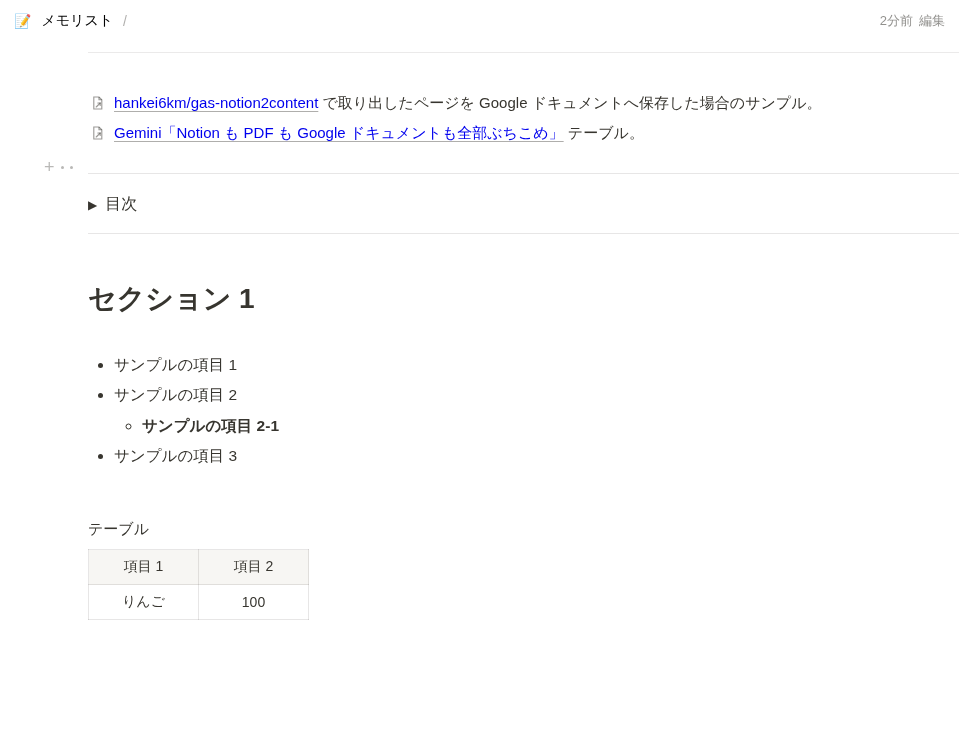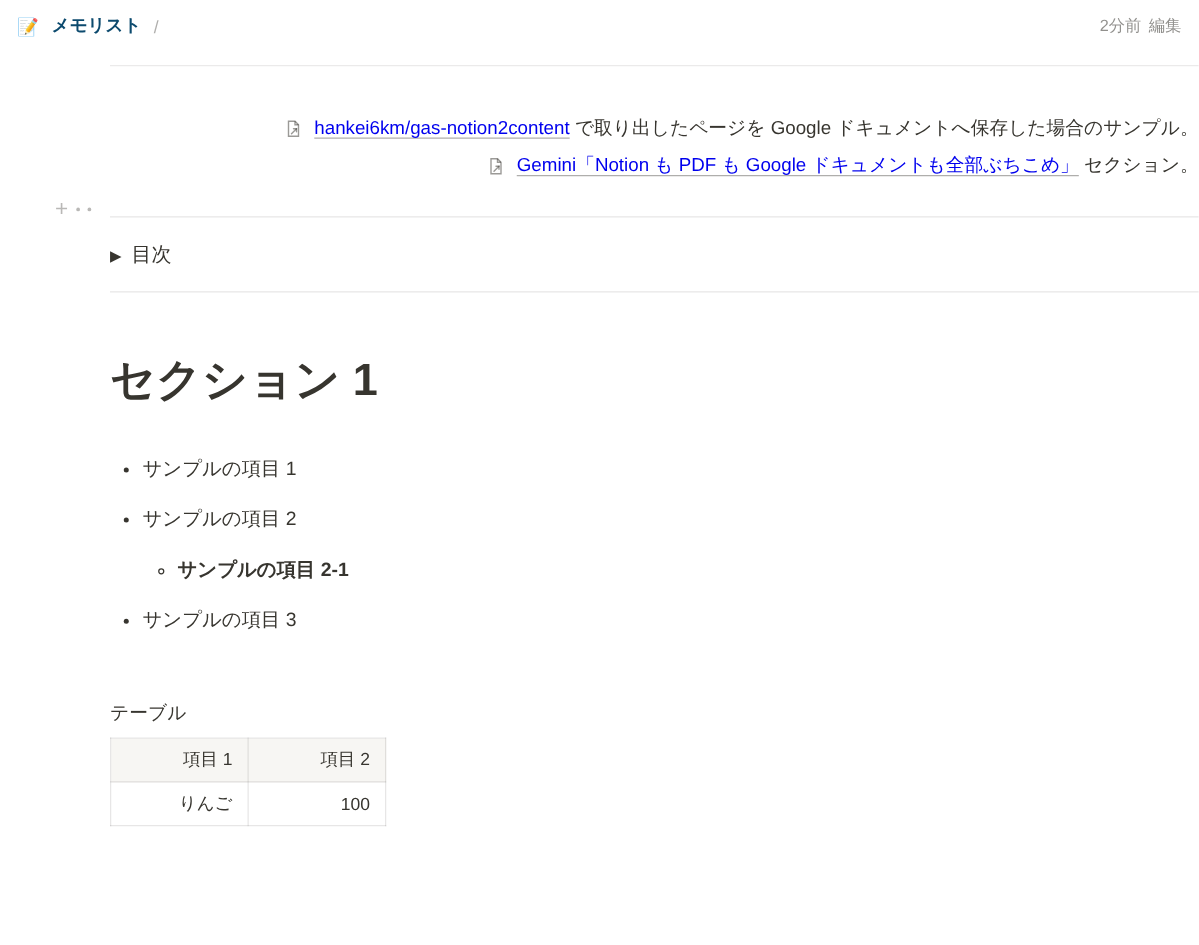--- a/index.html
+++ b/index.html
@@ -22,25 +22,24 @@
     display: flex;
     align-items: center;
     gap: 6px;
     min-width: 0;
   }
   .bc-icon {
     font-size: 14px;
     line-height: 1;
   }
   .bc-item {
-    color: #0c4a6e;
+    color: #000000;
     white-space: nowrap;
     padding: 2px 4px;
     border-radius: 4px;
-    font-weight: bold;
   }
   .bc-item.trunc {
     max-width: 260px;
     overflow: hidden;
     text-overflow: ellipsis;
   }
   .bc-sep {
     color: rgba(55,53,47,0.4);
   }
   .meta {
@@ -59,21 +58,20 @@
     border-top: 1px solid rgba(55,53,47,0.1);
     margin: 10px 0 38px 0;
   }
   .callout-line {
     display: flex;
     align-items: center;
     gap: 8px;
     font-size: 15px;
     line-height: 1.6;
     margin: 6px 0;
-    justify-content: flex-end;
   }
   .page-link-icon {
     display: inline-flex;
     align-items: center;
     justify-content: center;
     width: 18px;
     height: 18px;
     color: rgba(55,53,47,0.5);
     flex-shrink: 0;
   }
@@ -120,51 +118,51 @@
   .toc .tri {
     color: rgb(55,53,47);
     font-size: 12px;
   }
   .section-divider2 {
     border: none;
     border-top: 1px solid rgba(55,53,47,0.12);
     margin: 8px 0 46px 0;
   }
   h2.section-title {
-    font-size: 36px;
+    font-size: 28px;
     font-weight: 600;
     margin: 18px 0 34px 0;
   }
   ul.bullets {
     list-style-type: disc;
     padding-left: 26px;
     font-size: 15.5px;
   }
   ul.bullets li {
-    margin: 14px 0;
+    margin: 4px 0;
     line-height: 1.7;
   }
   ul.bullets ul {
     list-style-type: circle;
     padding-left: 28px;
     font-weight: bold;
   }
   .table-caption {
     font-size: 15px;
     margin-top: 51px;
     margin-bottom: 10px;
   }
   table.data {
     border-collapse: collapse;
     font-size: 14px;
   }
   table.data th, table.data td {
     border: 1px solid rgba(55,53,47,0.12);
     padding: 8px 12px;
-    text-align: right;
+    text-align: center;
     min-width: 110px;
   }
   table.data th {
     background: rgba(247,246,243,1);
     font-weight: 400;
     color: rgb(55,53,47);
   }
 </style>
 </head>
 <body>
@@ -217,21 +215,21 @@
   <div class="callout-line">
     <span class="page-link-icon">
       <svg viewBox="0 0 20 20" fill="none" stroke="currentColor" stroke-width="1.4">
         <path d="M6 2.5h6.5L16 6v11.5H6z"></path>
         <path d="M12.5 2.5V6H16"></path>
         <path d="M9 15l5-5" stroke-linecap="round"></path>
         <path d="M14 13V10h-3" stroke-linecap="round"></path>
       </svg>
     </span>
     <span>
-      <a class="linked" href="#">Gemini「Notion も PDF も Google ドキュメントも全部ぶちこめ」</a><span class="rest"> セクション。</span>
+      <a class="linked" href="#">Gemini「Notion も PDF も Google ドキュメントも全部ぶちこめ」</a><span class="rest"> テーブル。</span>
     </span>
   </div>
 
   <hr class="section-divider">
 
   <div class="toc">
     <span class="tri">▶</span>
     <span>目次</span>
   </div>
 

